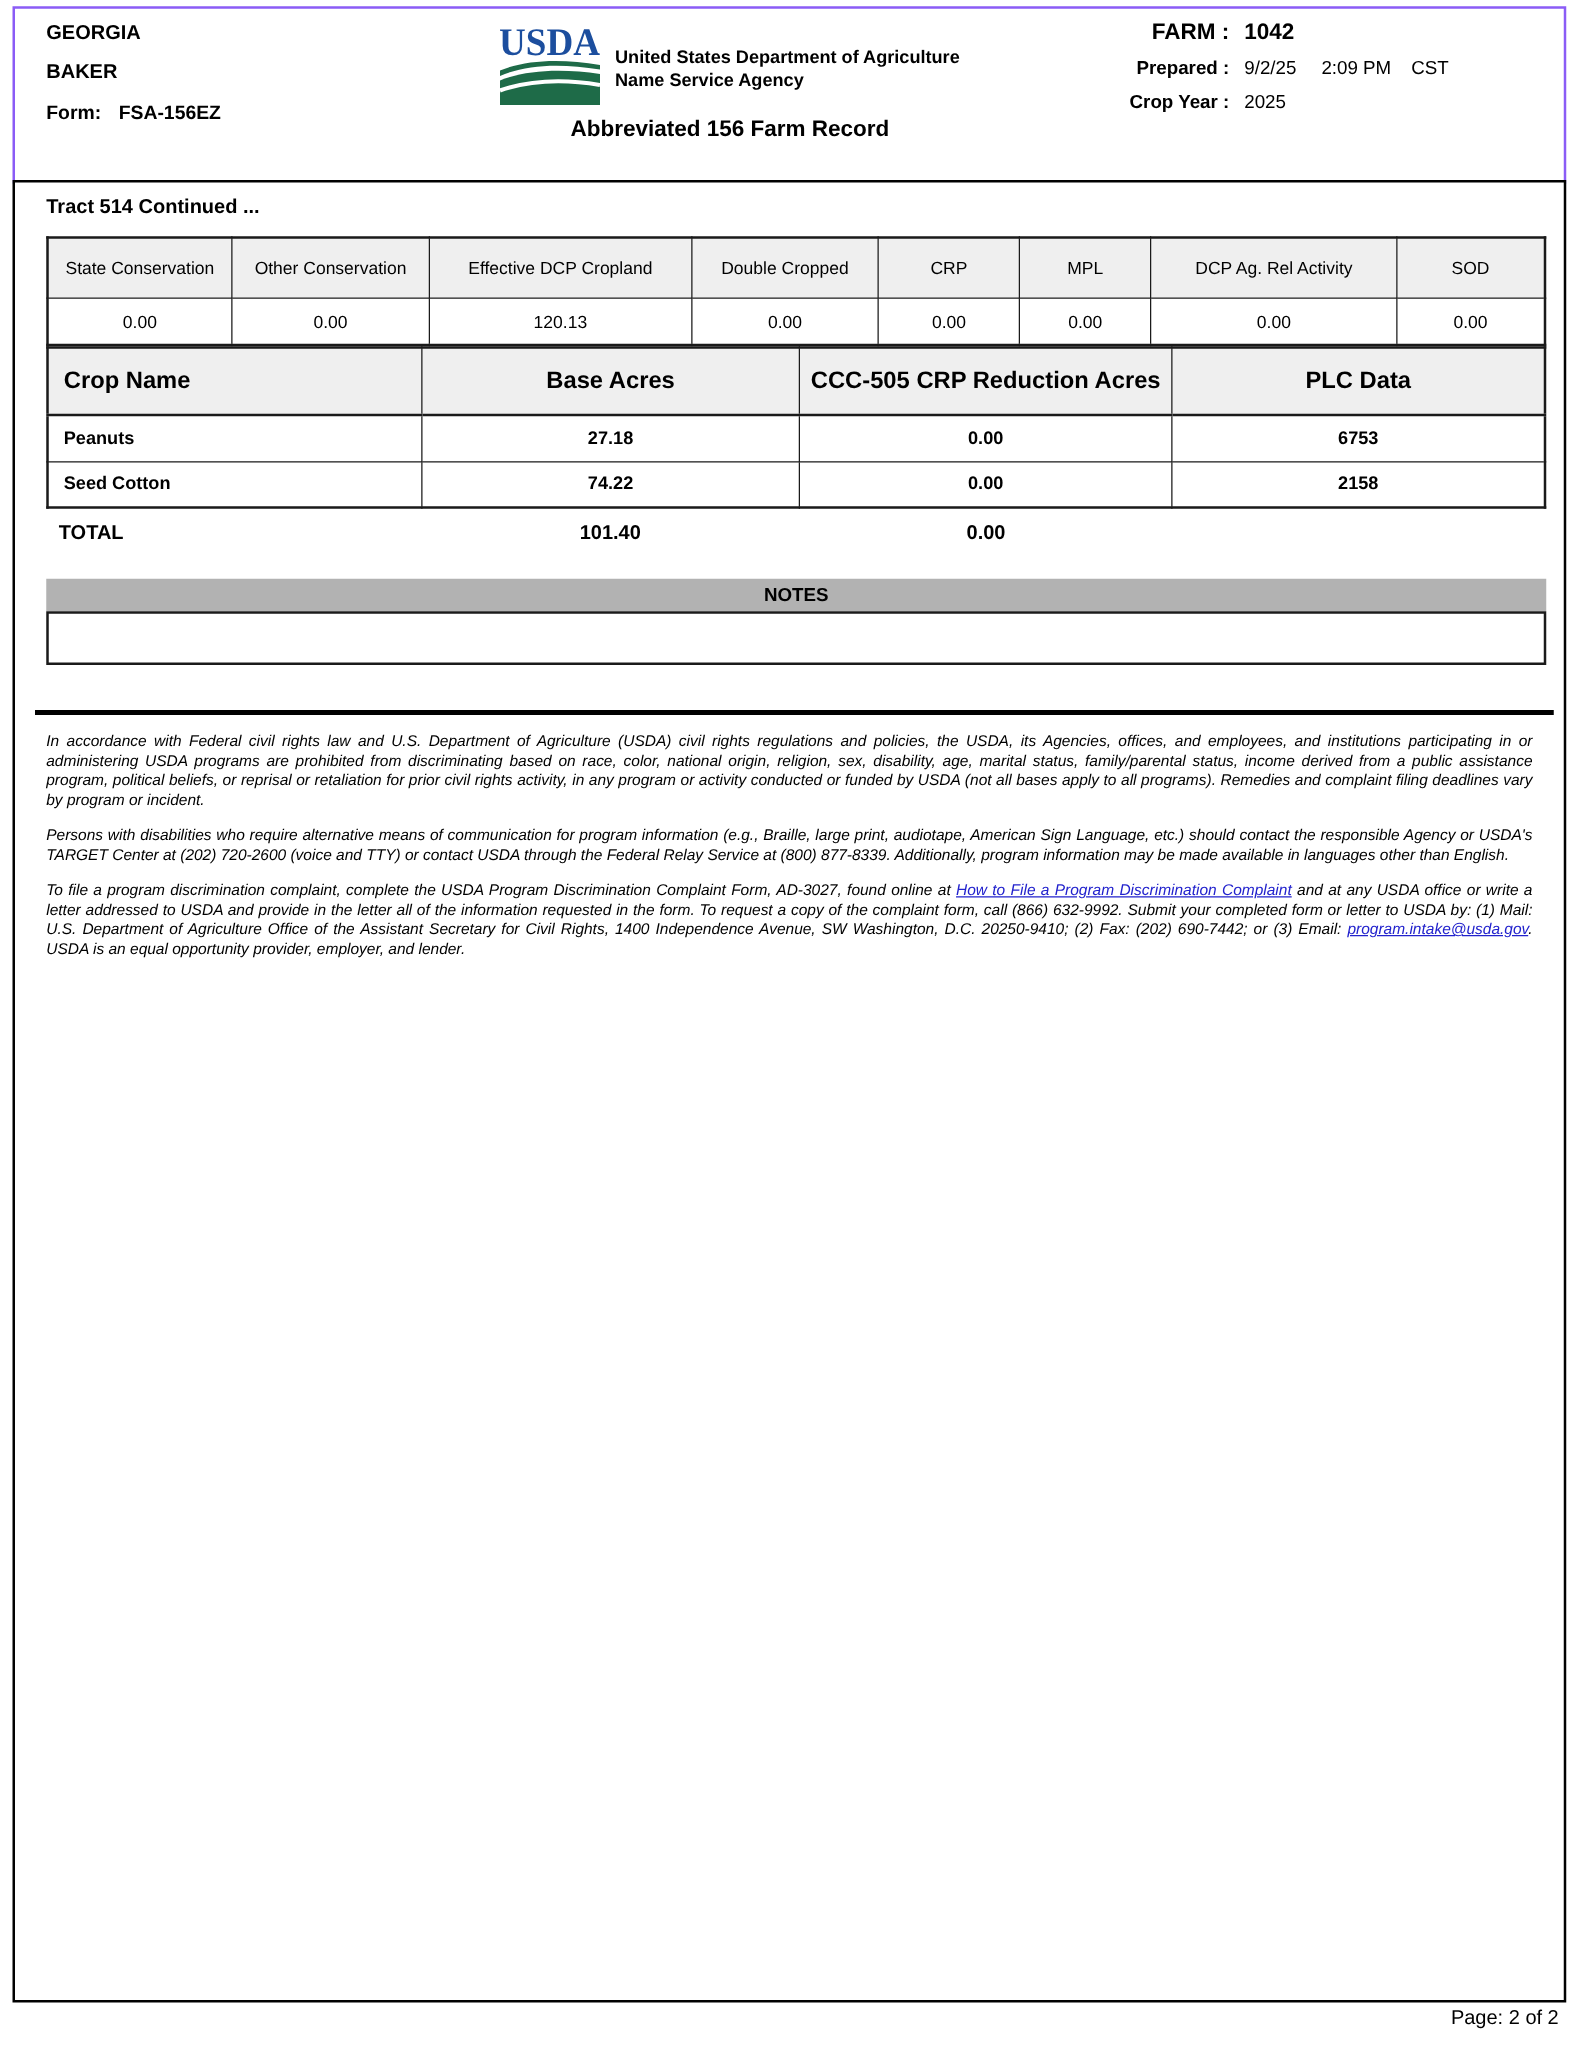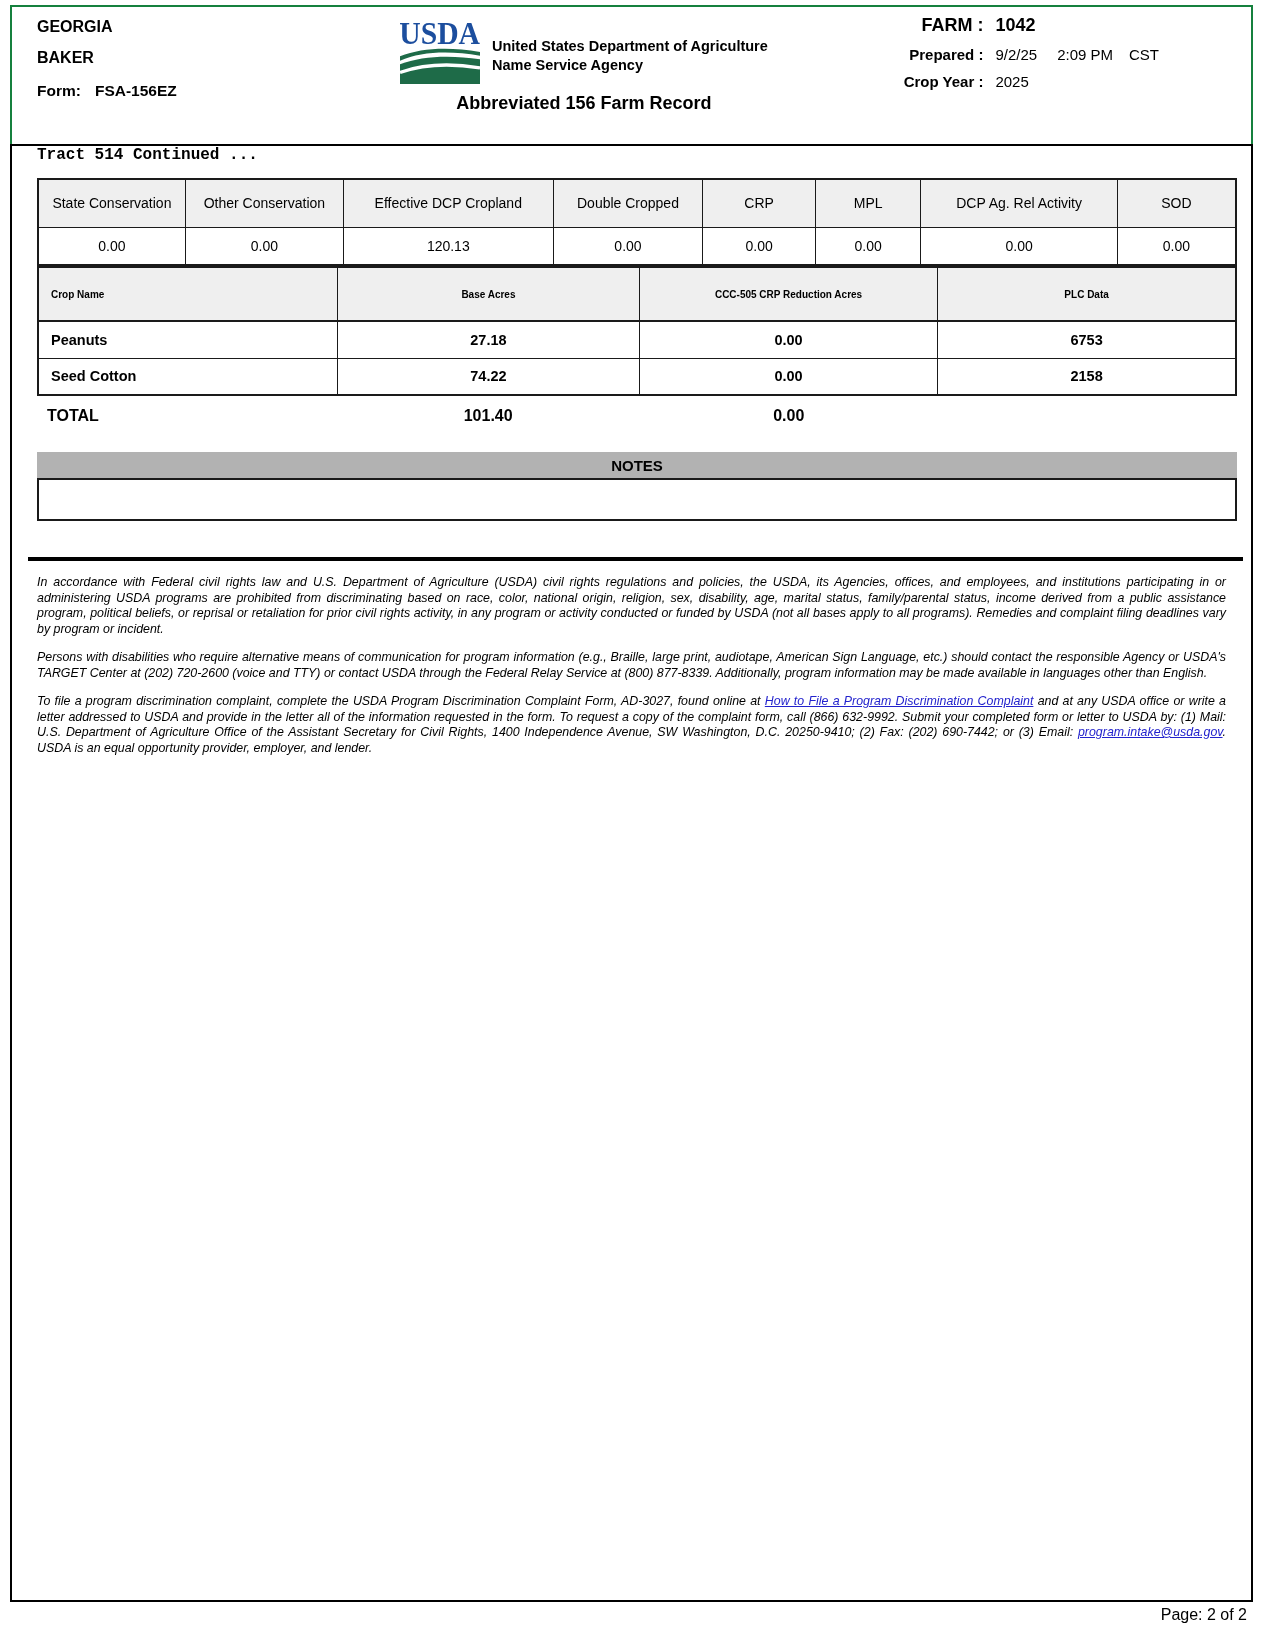--- a/index.html
+++ b/index.html
@@ -5,21 +5,21 @@
   * { margin:0; padding:0; box-sizing:border-box; }
   html,body { background:#fff; }
   .page {
     position:relative; width:1263px; height:1638px; background:#fff;
     font-family:"Liberation Sans", sans-serif; color:#000; overflow:hidden;
   }
 
   
   .header-box {
     position:absolute; top:5px; left:10px; width:1243px; height:142px;
-    border:2px solid #15803d; background:#fff;
+    border:2px solid #8b5cf6; background:#fff;
   }
   .header-left { position:absolute; left:25px; top:10px; }
   .hl-line { font-weight:bold; font-size:16px; line-height:19px; }
   .hl-line + .hl-line { margin-top:12px; }
   .form-line { margin-top:15px; font-weight:bold; font-size:15.5px; }
   .form-line .form-value { margin-left:14px; }
 
   .header-center { position:absolute; left:388px; top:13px; display:flex; flex-direction:column; align-items:center; }
   .logo-row { display:flex; align-items:center; }
   .usda-logo { width:80px; height:64px; display:block; }
@@ -34,21 +34,21 @@
   .hr-value { font-size:15px; }
   .hr-value .t2 { margin-left:20px; }
   .hr-value .t3 { margin-left:16px; }
 
   
   .main-box {
     position:absolute; top:144px; left:10px; width:1243px; height:1458px;
     border:2px solid #000; background:#fff;
   }
   .main-inner { padding:0 14px 0 25px; }
-  .tract-title { font-weight:bold; font-size:16px;font-family:Liberation Mono, monospace; }
+  .tract-title { margin-top:11px; font-weight:bold; font-size:16px; }
 
   table { border-collapse:collapse; width:100%; table-layout:fixed; }
   .land-table { margin-top:14px; border:2px solid #1a1a1a; }
   .land-table th {
     border:1.5px solid #1a1a1a; background:var(--table-header-gray,#efefef);
     font-weight:normal; font-size:14px; height:48px; text-align:center; vertical-align:middle; padding:2px;
   }
   .land-table td {
     border:1.5px solid #1a1a1a; background:#fff; font-size:14px; height:38px;
     text-align:center; vertical-align:middle;
@@ -56,21 +56,21 @@
 
   .banner {
     margin-top:24px; height:27px; background:var(--banner-gray,#b2b2b2);
     display:flex; align-items:center; justify-content:center;
     font-weight:bold; font-size:15px;
   }
   .crop-table { border:2px solid #1a1a1a; }
   .crop-table th {
     border:1.5px solid #1a1a1a; border-bottom:2px solid #1a1a1a;
     background:var(--table-header-gray,#efefef);
-    font-weight:bold; font-size:10px; height:54px; text-align:center; vertical-align:middle;
+    font-weight:bold; font-size:19px; height:54px; text-align:center; vertical-align:middle;
   }
   .crop-table td {
     border:1.5px solid #1a1a1a; background:#fff; font-size:14.5px; height:37px;
     text-align:center; vertical-align:middle;font-weight:bold;
   }
   .crop-table th.left, .crop-table td.left { text-align:left; padding-left:12px; }
 
   .total-row { display:grid; grid-template-columns:25% 25.2% 24.9% 24.9%; height:40px; align-items:center; font-weight:bold; font-size:16px; }
   .total-row .tcell { text-align:center; }
   .total-row .tcell.left { text-align:left; padding-left:10px; }

